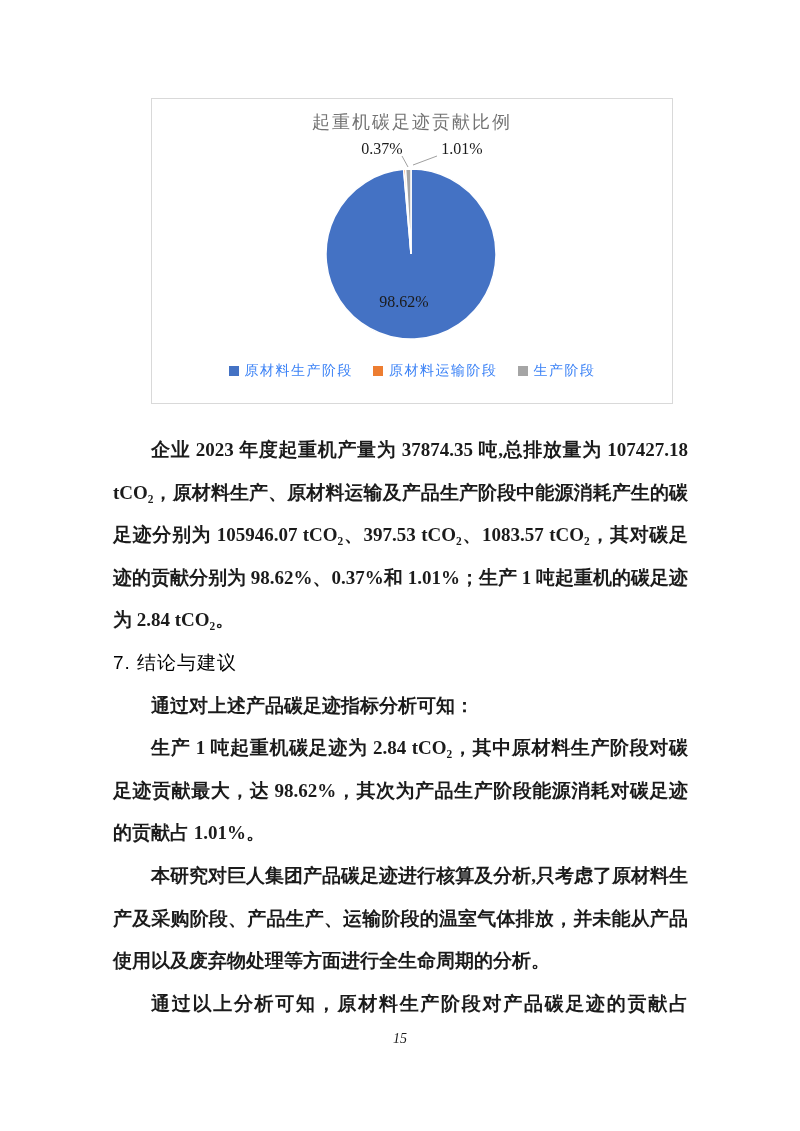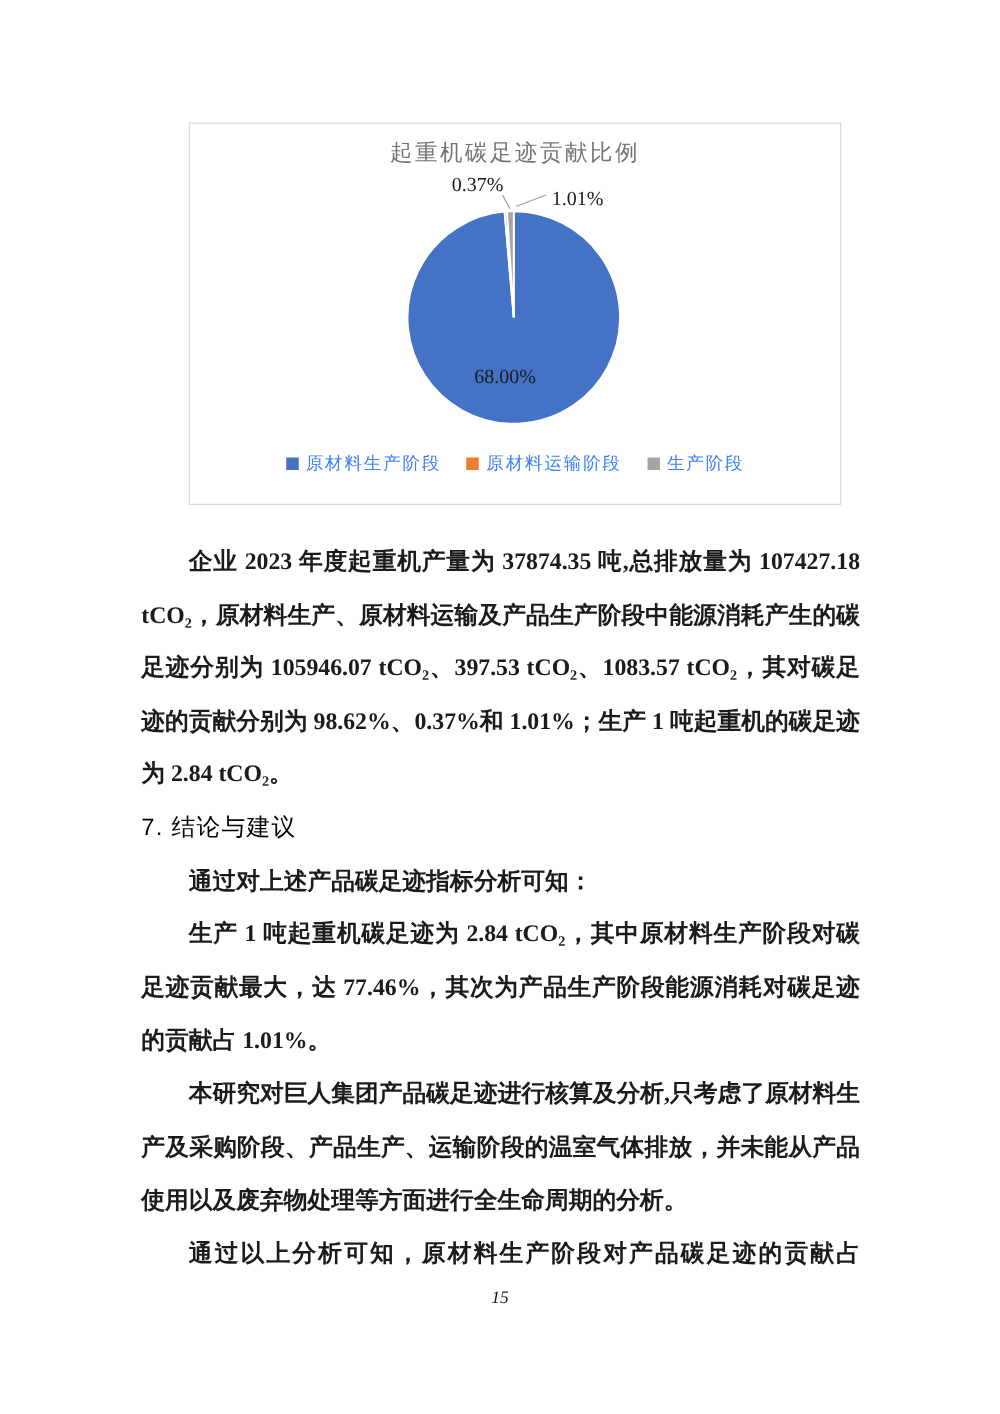--- a/index.html
+++ b/index.html
@@ -26,21 +26,21 @@
     color:#737373;
   }
   .chart-svg { position:absolute; left:0; top:0; }
   .pie-label {
     position:absolute;
     font-size:16px; color:#1b1b1b;
     text-align:center;
     font-family:"Liberation Serif","DejaVu Serif",serif;
   }
   .lbl-small-1 { left:190px; top:41px; width:80px; }
-  .lbl-small-2 { left:270px; top:41px; width:80px;margin-top:11px; }
+  .lbl-small-2 { left:270px; top:41px; width:80px; }
   .lbl-main    { left:202px; top:194px; width:100px; }
   .chart-legend {
     position:absolute; left:0; bottom:23px; width:100%;
     display:flex; justify-content:center; align-items:center; gap:20px;
     font-size:14px; color:#3b82f6; letter-spacing:1.5px;
   }
   .legend-item { display:flex; align-items:center; gap:6px; }
   .legend-swatch { width:10px; height:10px; display:inline-block; flex:none; }
   
   .figure-caption {
@@ -77,21 +77,21 @@
       <path d="M259,155 L259,70 A85,85 0 1 1 251.64,70.32 Z" stroke="#ffffff" stroke-width="1.5" style="fill: rgb(68, 114, 196);"></path>
       <path d="M259,155 L251.64,70.32 A85,85 0 0 1 253.60,70.17 Z" stroke="#ffffff" stroke-width="1.5" style="fill: rgb(237, 125, 49);"></path>
       <path d="M259,155 L253.60,70.17 A85,85 0 0 1 259,70 Z" stroke="#ffffff" stroke-width="1.5" style="fill: rgb(165, 165, 165);"></path>
 
       <line x1="250" y1="57" x2="256" y2="68" stroke-width="1" style="stroke: rgb(160, 160, 160);"></line>
       <line x1="285" y1="57" x2="261" y2="66" stroke-width="1" style="stroke: rgb(160, 160, 160);"></line>
     </svg>
 
     <div class="pie-label lbl-small-1">0.37%</div>
     <div class="pie-label lbl-small-2">1.01%</div>
-    <div class="pie-label lbl-main">68.00%</div>
+    <div class="pie-label lbl-main">98.62%</div>
 
     <div class="chart-legend">
       <span class="legend-item">
         <span class="legend-swatch" style="background-color: rgb(68, 114, 196);"></span>
         <span>原材料生产阶段</span>
       </span>
       <span class="legend-item">
         <span class="legend-swatch" style="background-color: rgb(237, 125, 49);"></span>
         <span>原材料运输阶段</span>
       </span>
@@ -100,20 +100,20 @@
         <span>生产阶段</span>
       </span>
     </div>
   </div>
 
 
   <div class="body-text">
     <p>企业 2023 年度起重机产量为 37874.35 吨,总排放量为 107427.18 tCO₂，原材料生产、原材料运输及产品生产阶段中能源消耗产生的碳足迹分别为 105946.07 tCO₂、397.53 tCO₂、1083.57 tCO₂，其对碳足迹的贡献分别为 98.62%、0.37%和 1.01%；生产 1 吨起重机的碳足迹为 2.84 tCO₂。</p>
     <div class="section-heading">7. 结论与建议</div>
     <p>通过对上述产品碳足迹指标分析可知：</p>
-    <p>生产 1 吨起重机碳足迹为 2.84 tCO₂，其中原材料生产阶段对碳足迹贡献最大，达 77.46%，其次为产品生产阶段能源消耗对碳足迹的贡献占 1.01%。</p>
+    <p>生产 1 吨起重机碳足迹为 2.84 tCO₂，其中原材料生产阶段对碳足迹贡献最大，达 98.62%，其次为产品生产阶段能源消耗对碳足迹的贡献占 1.01%。</p>
     <p>本研究对巨人集团产品碳足迹进行核算及分析,只考虑了原材料生产及采购阶段、产品生产、运输阶段的温室气体排放，并未能从产品使用以及废弃物处理等方面进行全生命周期的分析。</p>
     <p class="fill-last">通过以上分析可知，原材料生产阶段对产品碳足迹的贡献占</p>
   </div>
 
   <div class="page-number">15</div>
 
 </div>
 
 </body></html>

